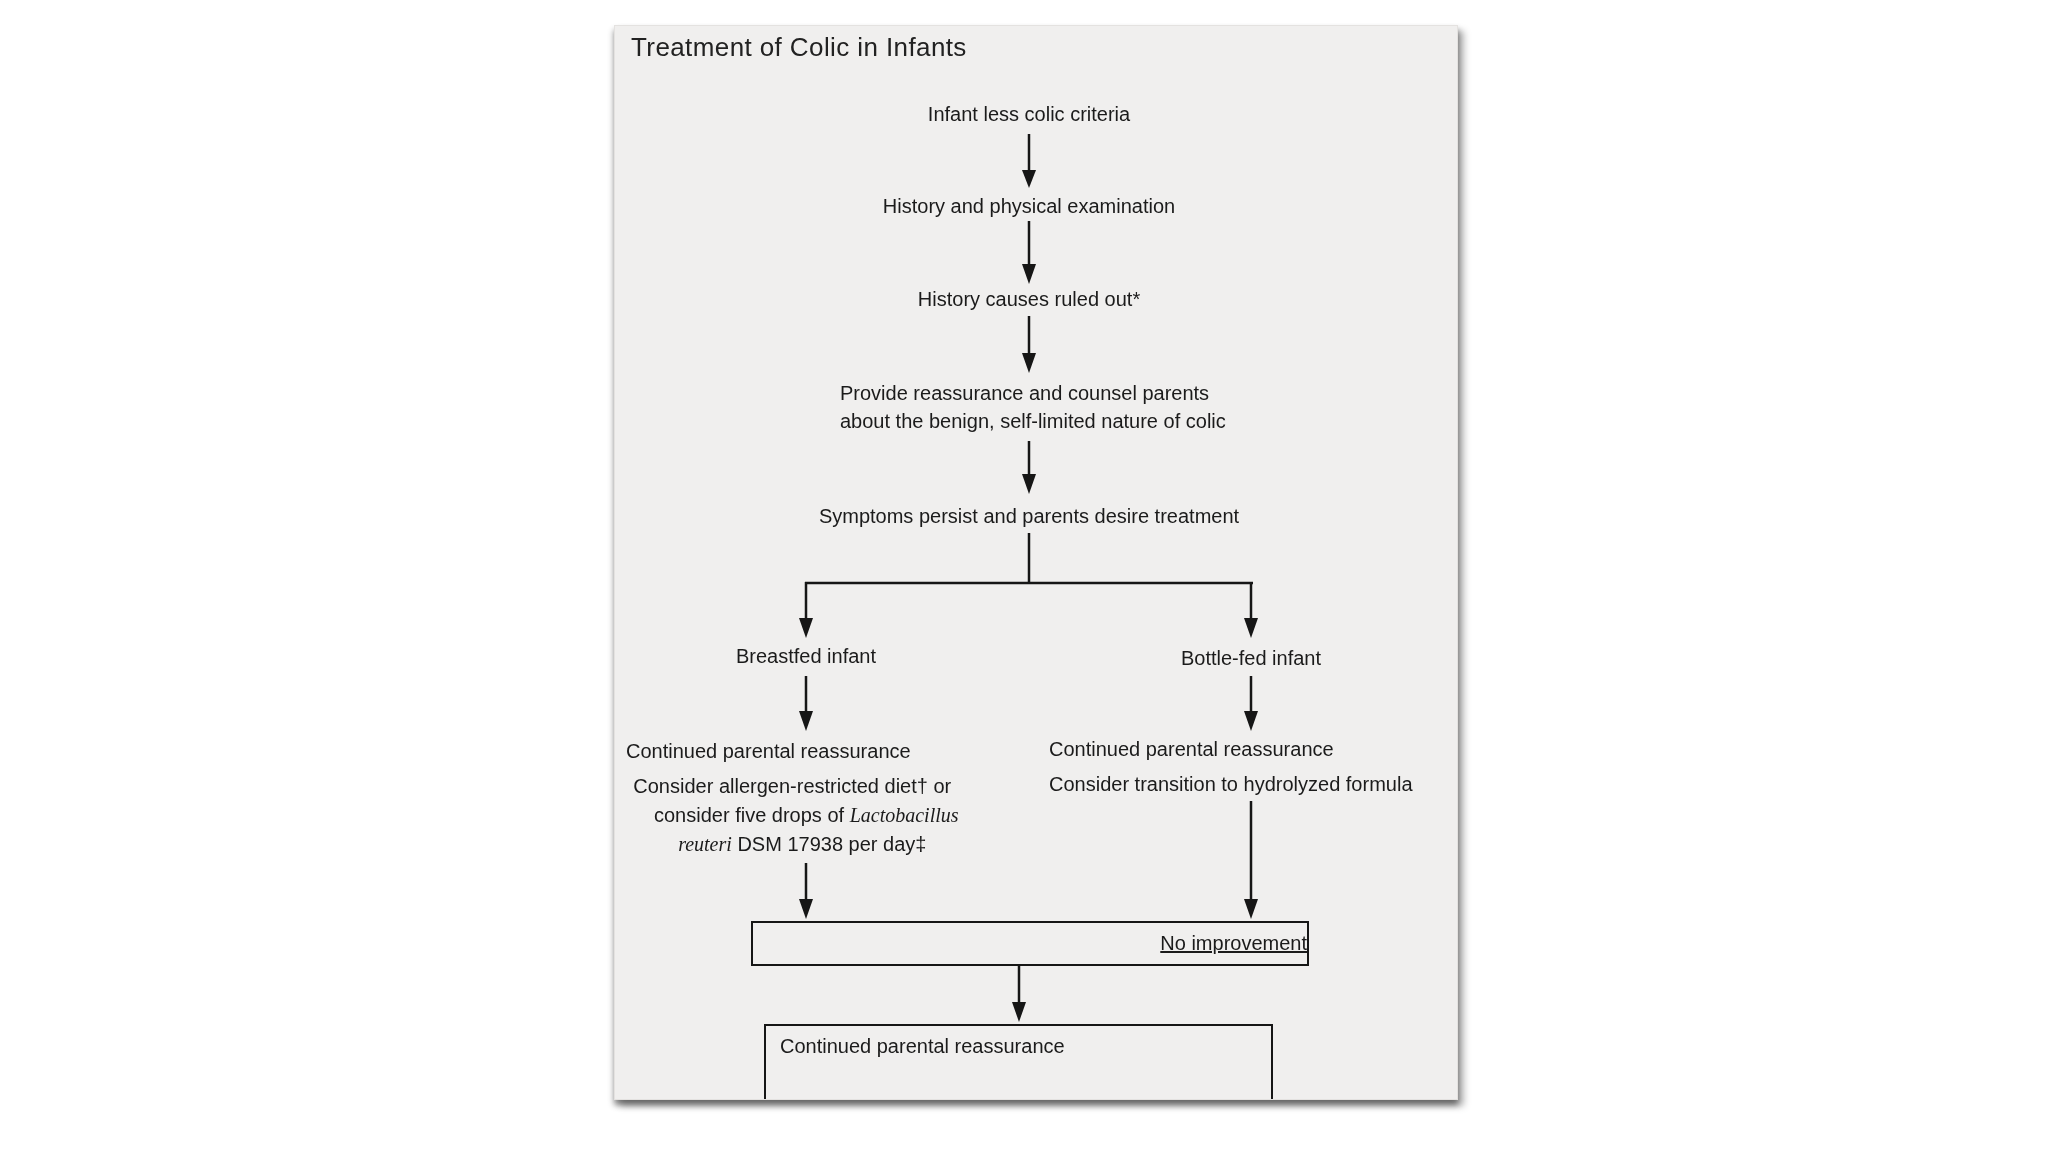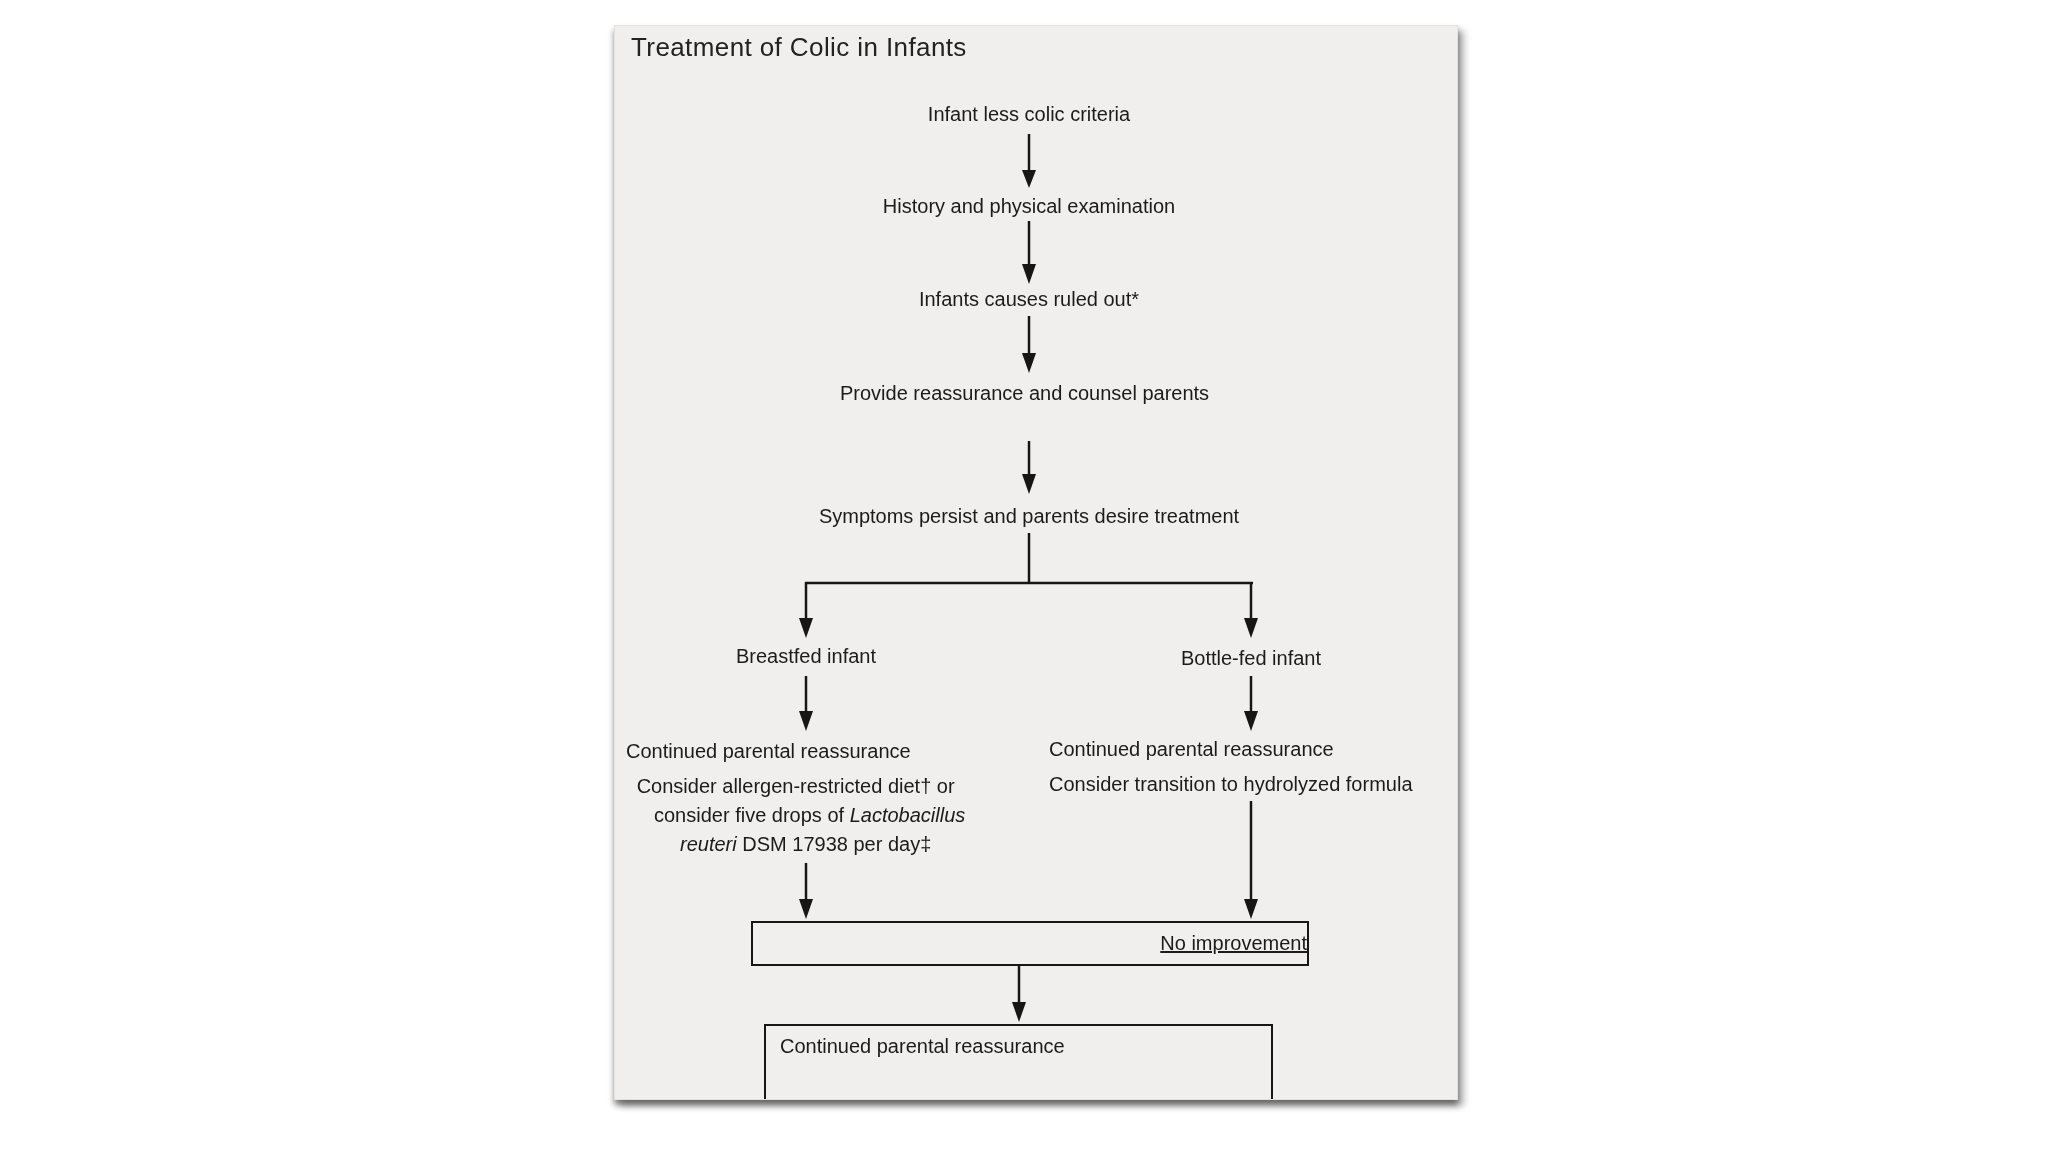--- a/index.html
+++ b/index.html
@@ -27,21 +27,21 @@
   }
 
   .connectors{position:absolute;left:0;top:0;color:var(--line);}
 
   .t{
     position:absolute;white-space:nowrap;
     font-size:20px;line-height:24px;color:var(--text);
   }
   .center{transform:translateX(-50%);text-align:center;}
   .multi{line-height:28px;margin-left:29px;}
-  .it{font-style:italic;}
+  .it{font-style:italic;font-family:Liberation Serif, serif;}
 
   .optlines{margin-top:9px;line-height:29px;text-align:center;}
   .indent28{padding-left:28px;}
   .indent20{padding-left:20px;}
   .gap11{margin-top:11px;}
 
   .flow-box{
     position:absolute;border:2px solid var(--line);background:var(--panel-bg);
   }
   .box-noimp{
@@ -99,24 +99,25 @@
 
         <line x1="404" y1="940" x2="404" y2="978"></line>
         <polygon points="397,976 411,976 404,996" stroke="none"></polygon>
       </g>
     </svg>
 
     <div class="t center" style="left:414px;top:76px">Infant less colic criteria</div>
 
     <div class="t center" style="left:414px;top:168px">History and physical examination</div>
 
-    <div class="t center" style="left:414px;top:261px">Infants causes ruled out*</div>
+    <div class="t center" style="left:414px;top:261px">History causes ruled out*</div>
 
     <div class="t multi" style="left:196px;top:353px">
       <div>Provide reassurance and counsel parents</div>
+      <div>about the benign, self-limited nature of colic</div>
     </div>
 
     <div class="t center" style="left:414px;top:478px">Symptoms persist and parents desire treatment</div>
 
     <div class="t center" style="left:191px;top:618px">Breastfed infant</div>
 
     <div class="t center" style="left:636px;top:620px">Bottle-fed infant</div>
 
     <div class="t" style="left:11px;top:713px">
       <div>Continued parental reassurance</div>

